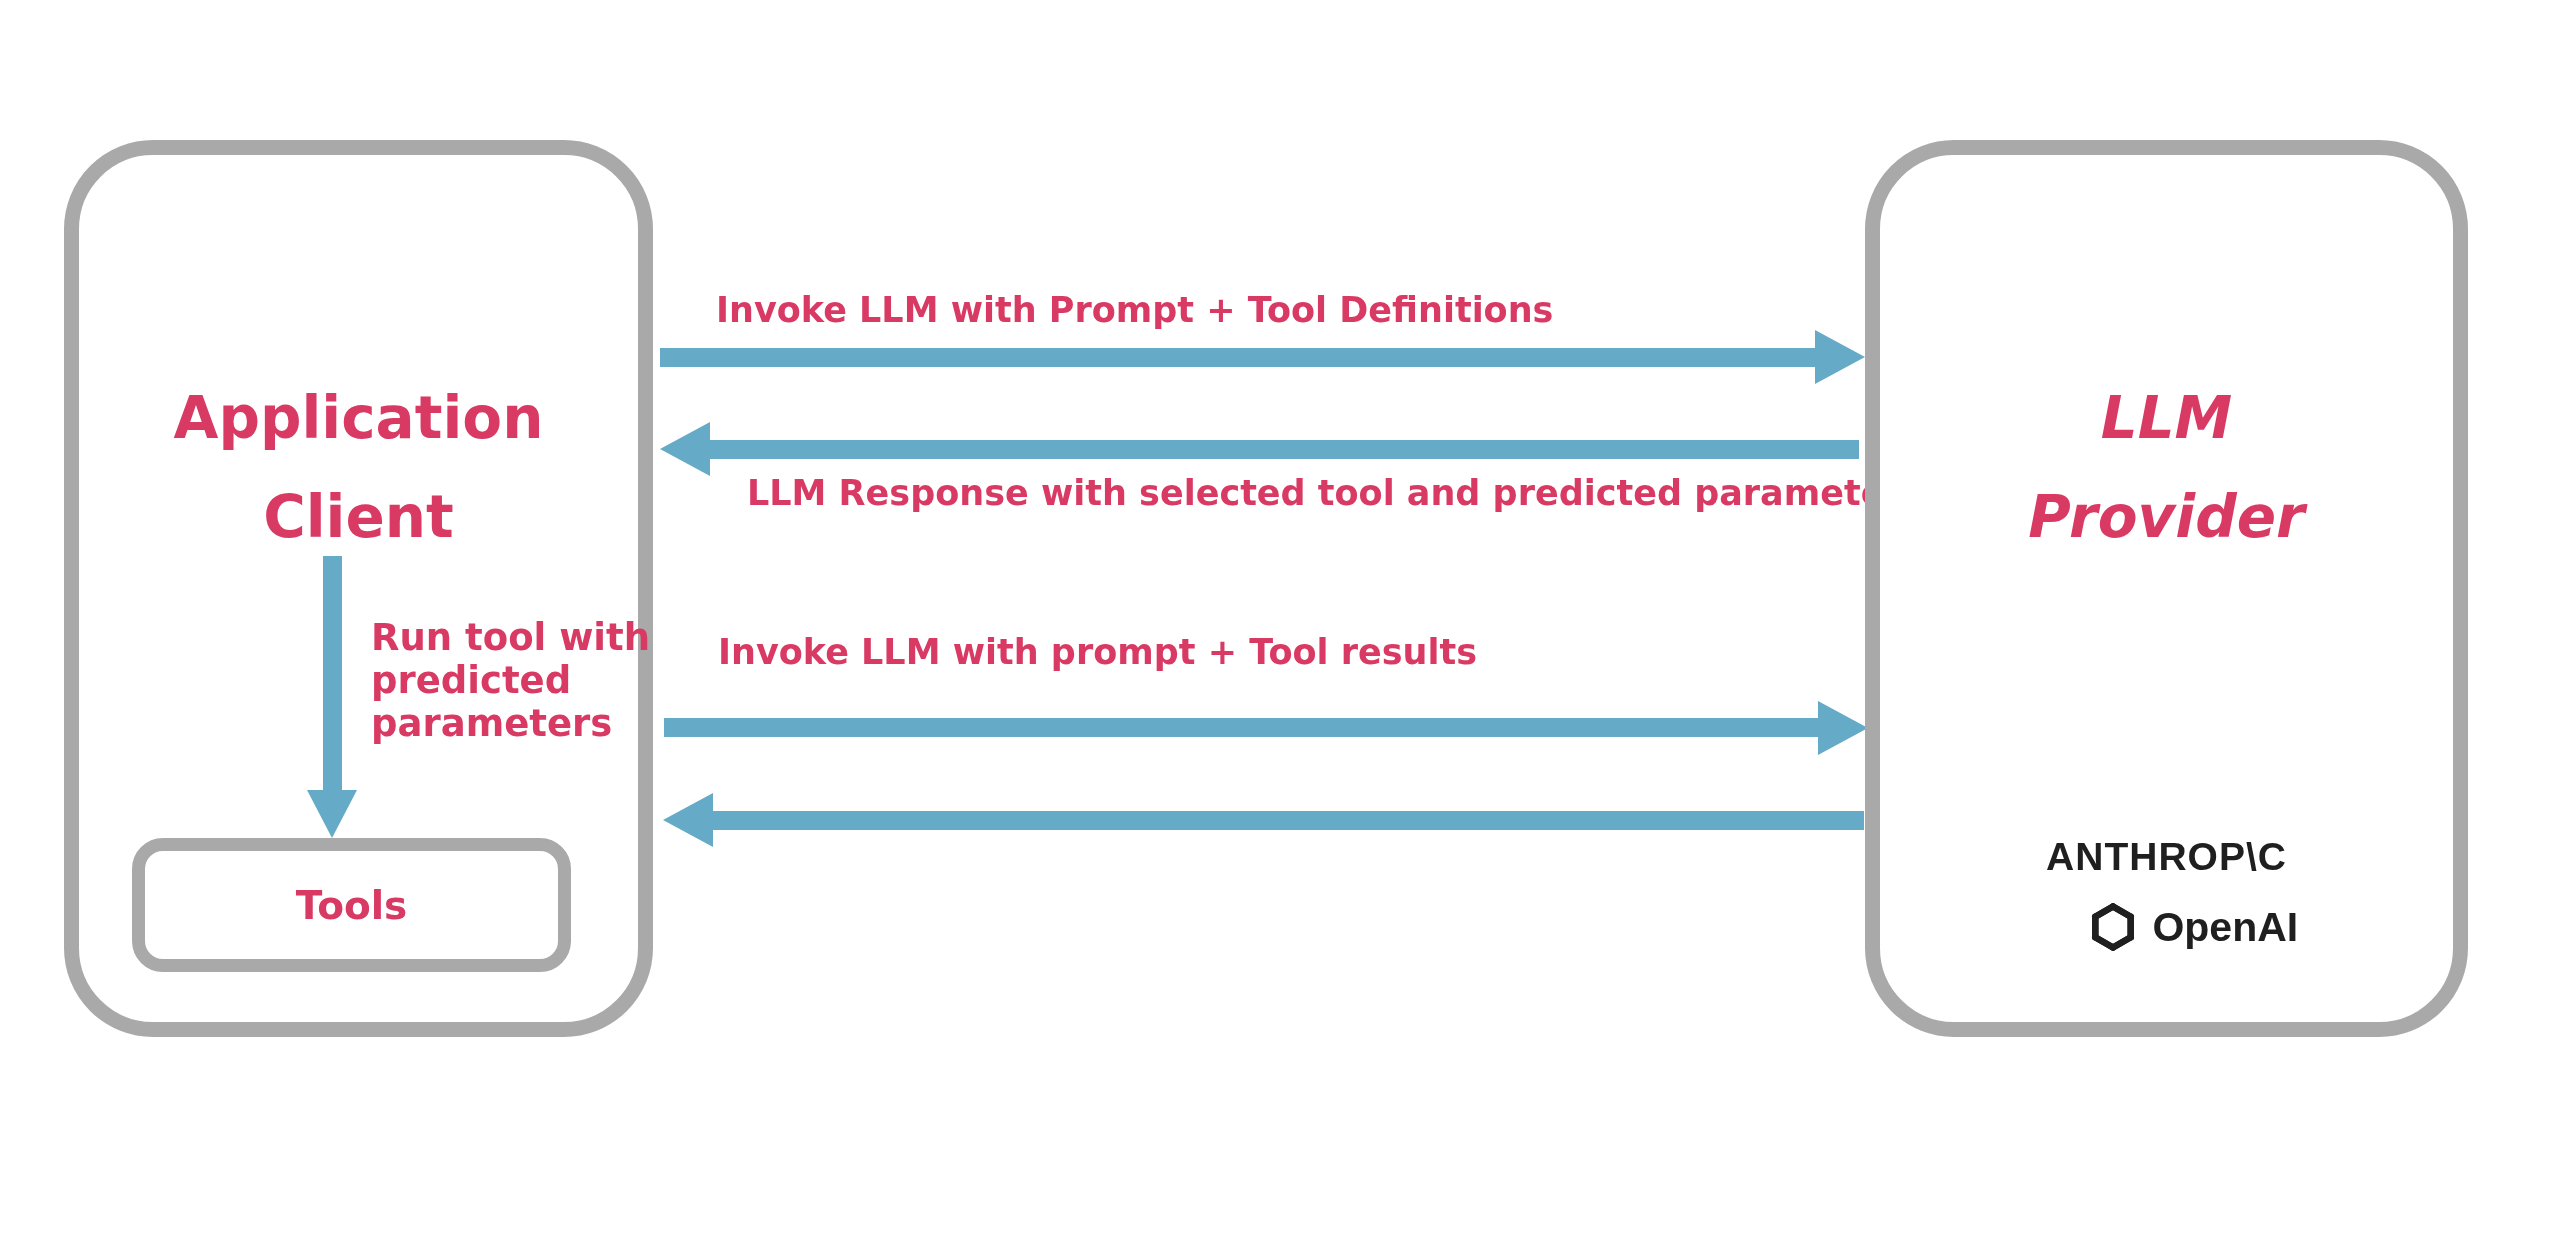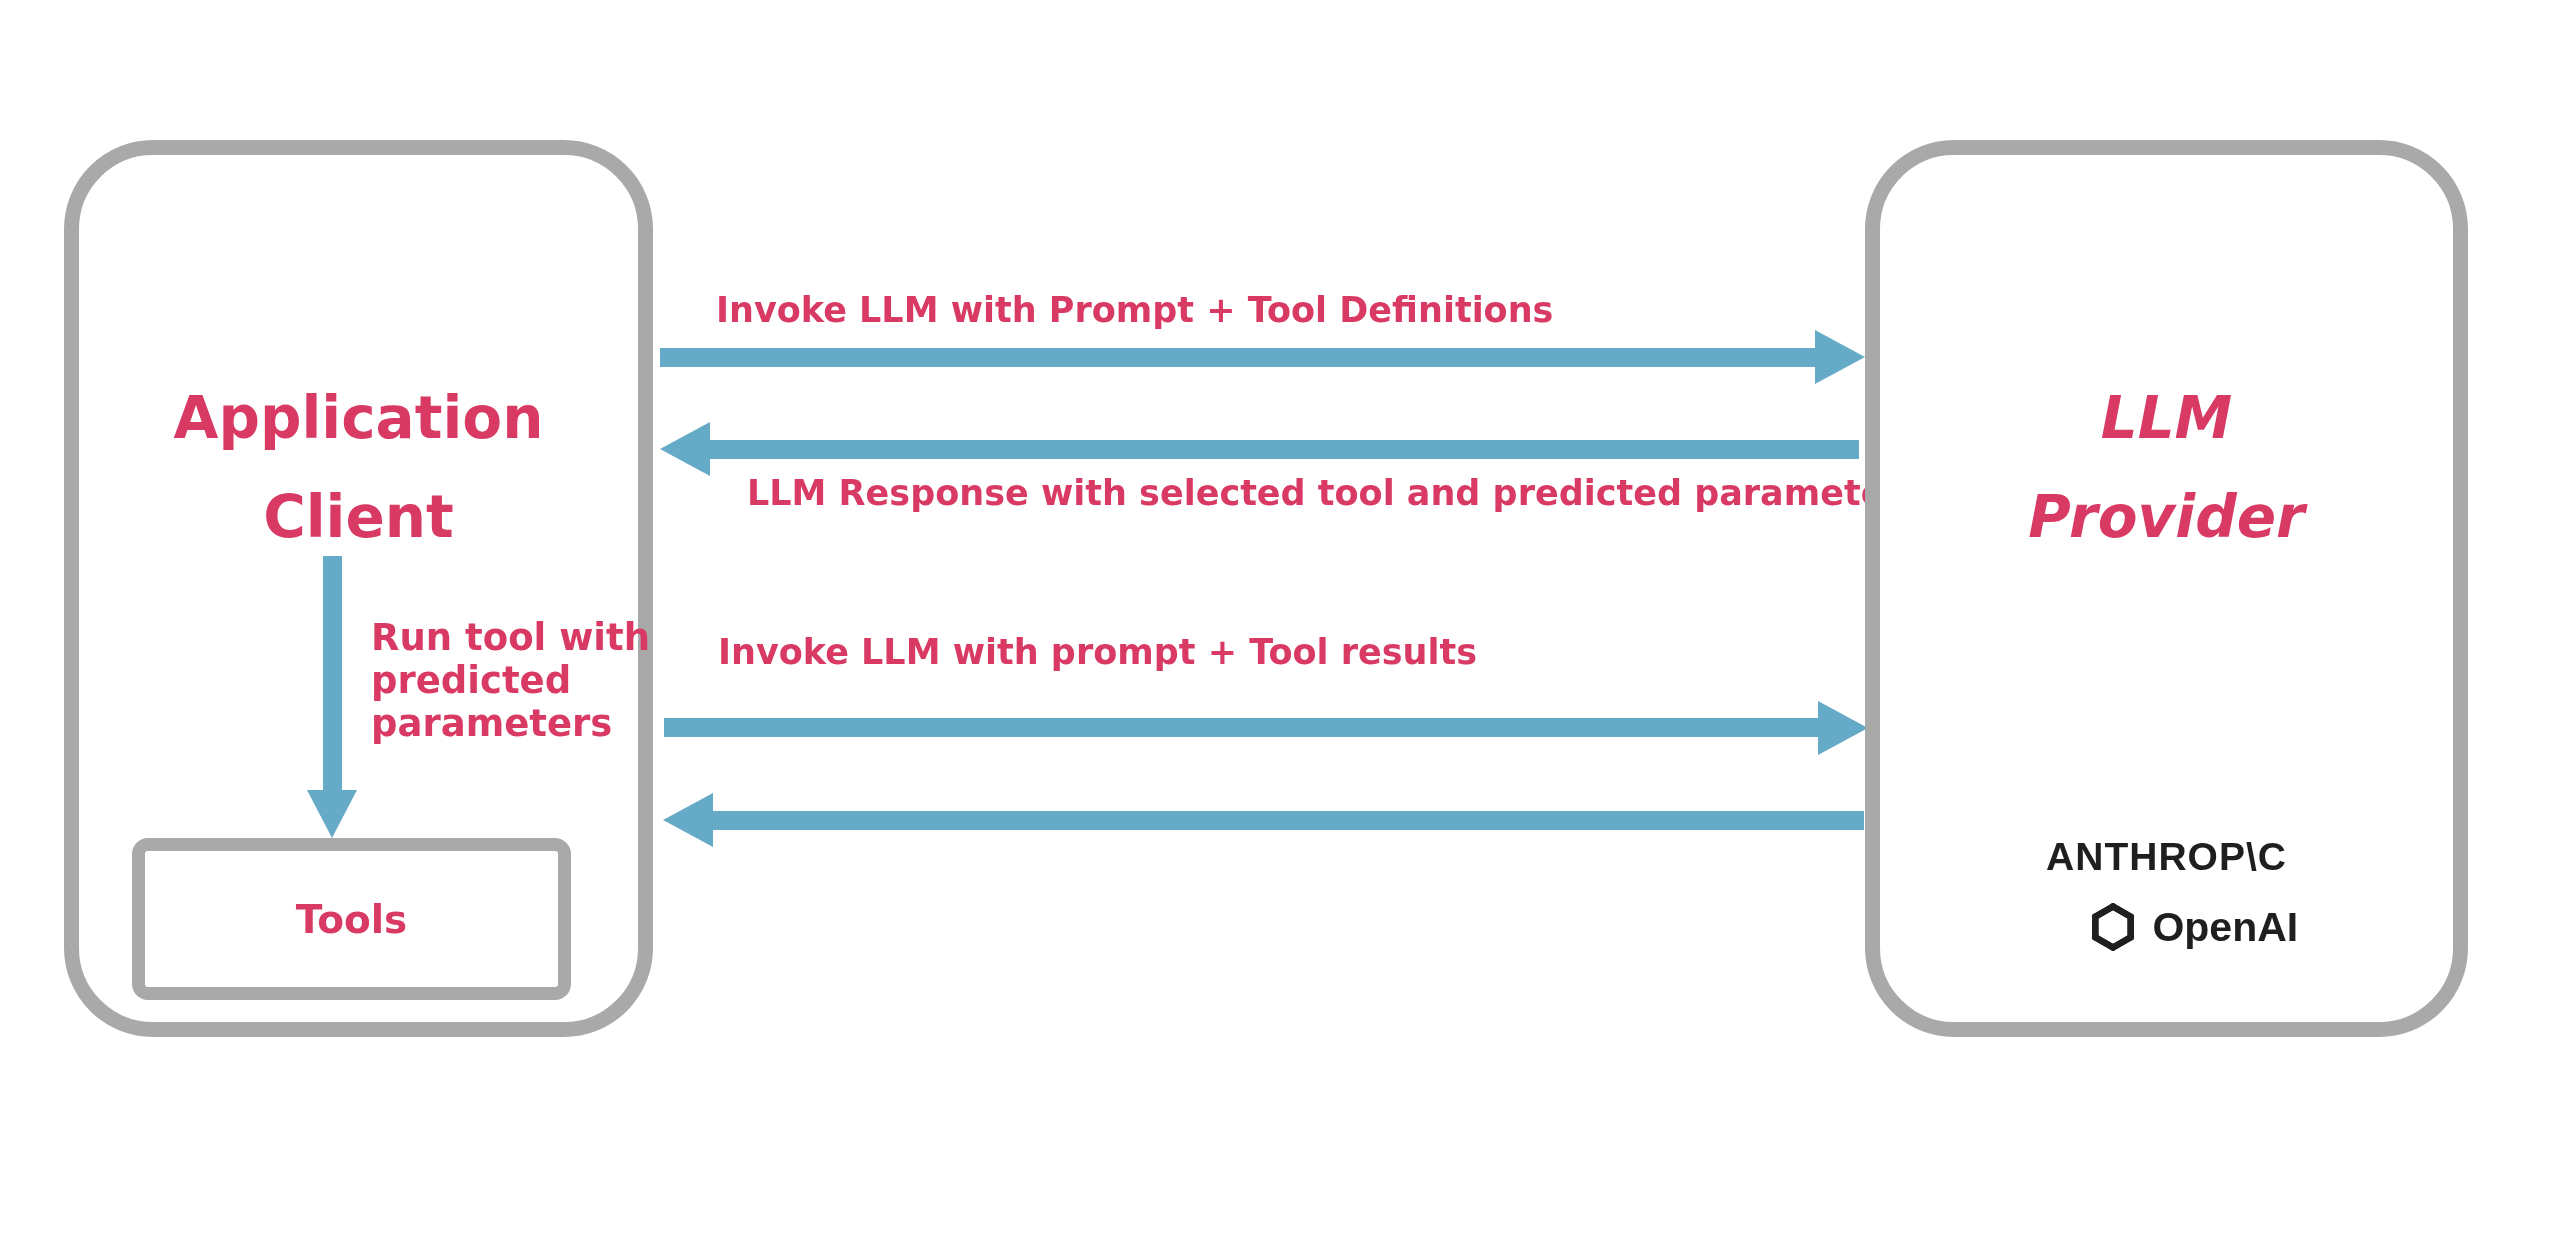--- a/index.html
+++ b/index.html
@@ -29,24 +29,24 @@
     font-size: 58px;
     line-height: 99px;
     text-align: center;
     white-space: nowrap;
   }
   .client-title   { left: 64px;   top: 369px; width: 589px; }
   .provider-title { left: 1865px; top: 369px; width: 603px; font-style: italic; }
 
   
   .tools-box {
-    left: 132px; top: 838px; width: 439px; height: 162px;
+    left: 132px; top: 838px; width: 439px; height: 134px;
     box-sizing: border-box;
     border: 13.5px solid var(--box-border-gray, #a9a9a9);
-    border-radius: 16px;
+    border-radius: 31px;
     display: flex; align-items: center; justify-content: center;
     background: #ffffff;
   }
   .tools-label {
     color: var(--pink, #d93a64);
     font-weight: bold; font-size: 39px;
   }
 
   
   .arrow-label {

